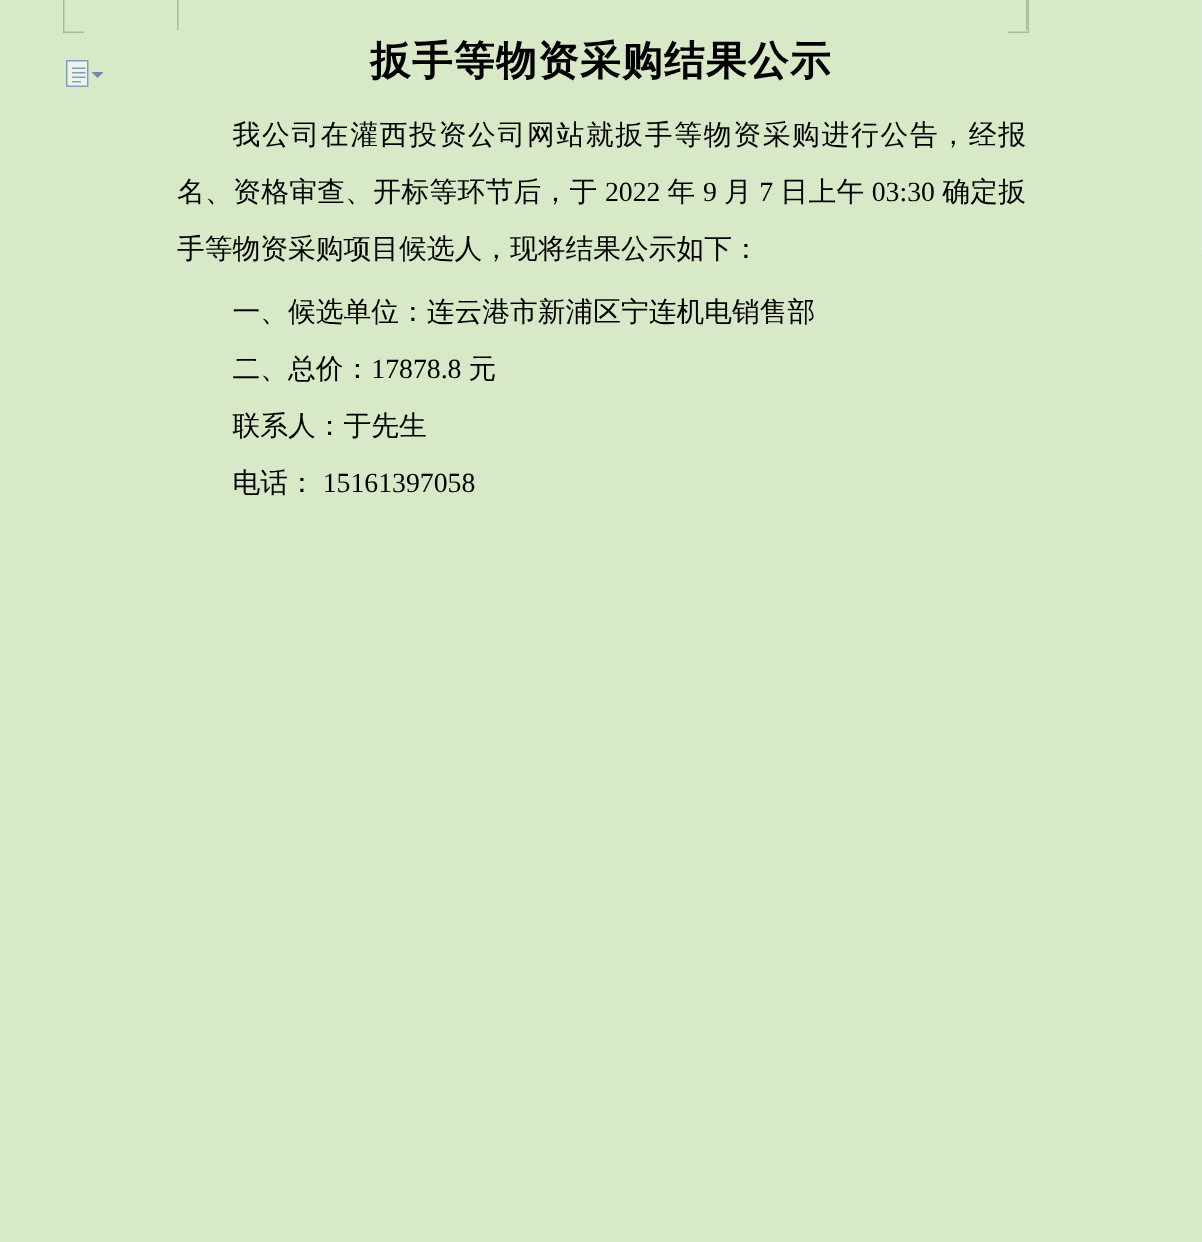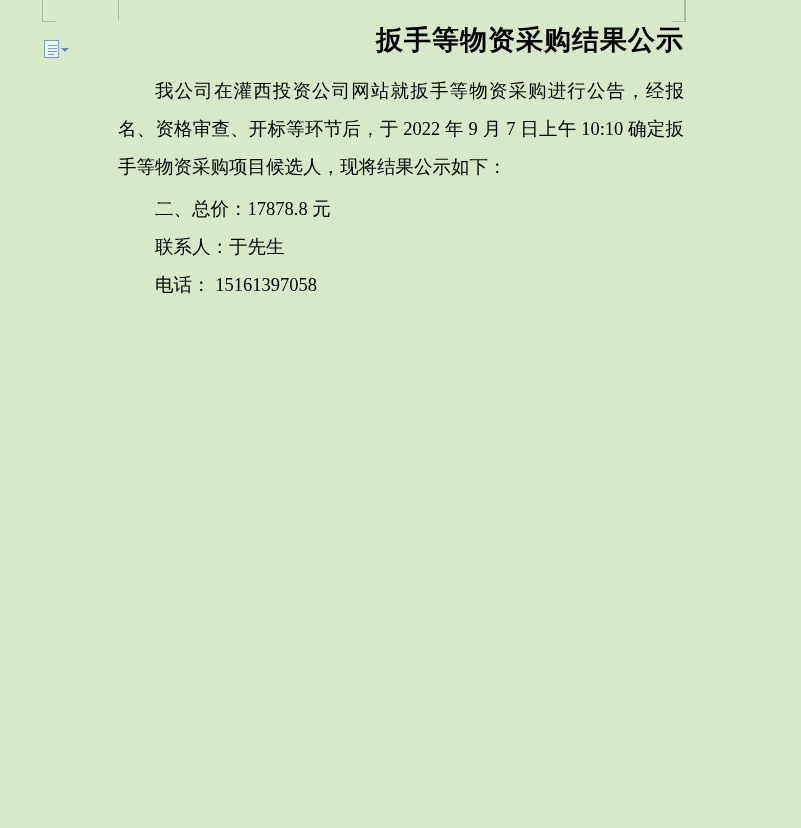--- a/index.html
+++ b/index.html
@@ -67,21 +67,21 @@
     border-right: 4px solid transparent;
     border-top: 4px solid #6e8aa8;
   }
   #content {
     position: absolute;
     left: 118px;
     top: 22px;
     width: 566px;
   }
   #title {
-    text-align: right;
+    text-align: center;
     font-size: 27px;
     font-weight: bold;
     letter-spacing: 1px;
     color: #000000;
     margin: 0 0 14px 0;
     font-family: "Liberation Serif", serif;
   }
   .para {
     font-size: 18.5px;
     line-height: 38px;
@@ -114,20 +114,21 @@
       <div class="line l2"></div>
       <div class="line l3"></div>
       <div class="line l4"></div>
     </div>
     <div class="caret"></div>
   </div>
 
   <div id="content">
     <h1 id="title">扳手等物资采购结果公示</h1>
 
-    <p class="para">我公司在灌西投资公司网站就扳手等物资采购进行公告，经报名、资格审查、开标等环节后，于 2022 年 9 月 7 日上午 10:10 确定扳手等物资采购项目候选人，现将结果公示如下：</p>
+    <p class="para">我公司在灌西投资公司网站就扳手等物资采购进行公告，经报名、资格审查、开标等环节后，于 2022 年 9 月 7 日上午 03:30 确定扳手等物资采购项目候选人，现将结果公示如下：</p>
     <div class="spacer-sm"></div>
+    <p class="para">一、候选单位：连云港市新浦区宁连机电销售部</p>
     <p class="para">二、总价：17878.8 元</p>
     <p class="para">联系人：于先生</p>
     <p class="para">电话：   15161397058</p>
   </div>
 
 </div>
 
 </body></html>

